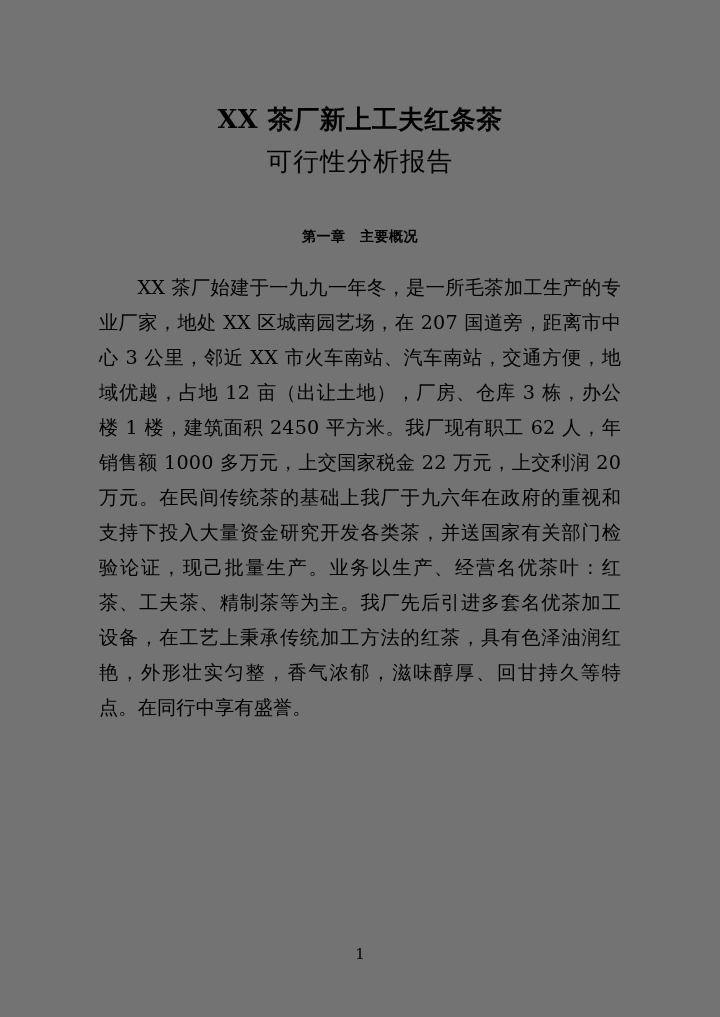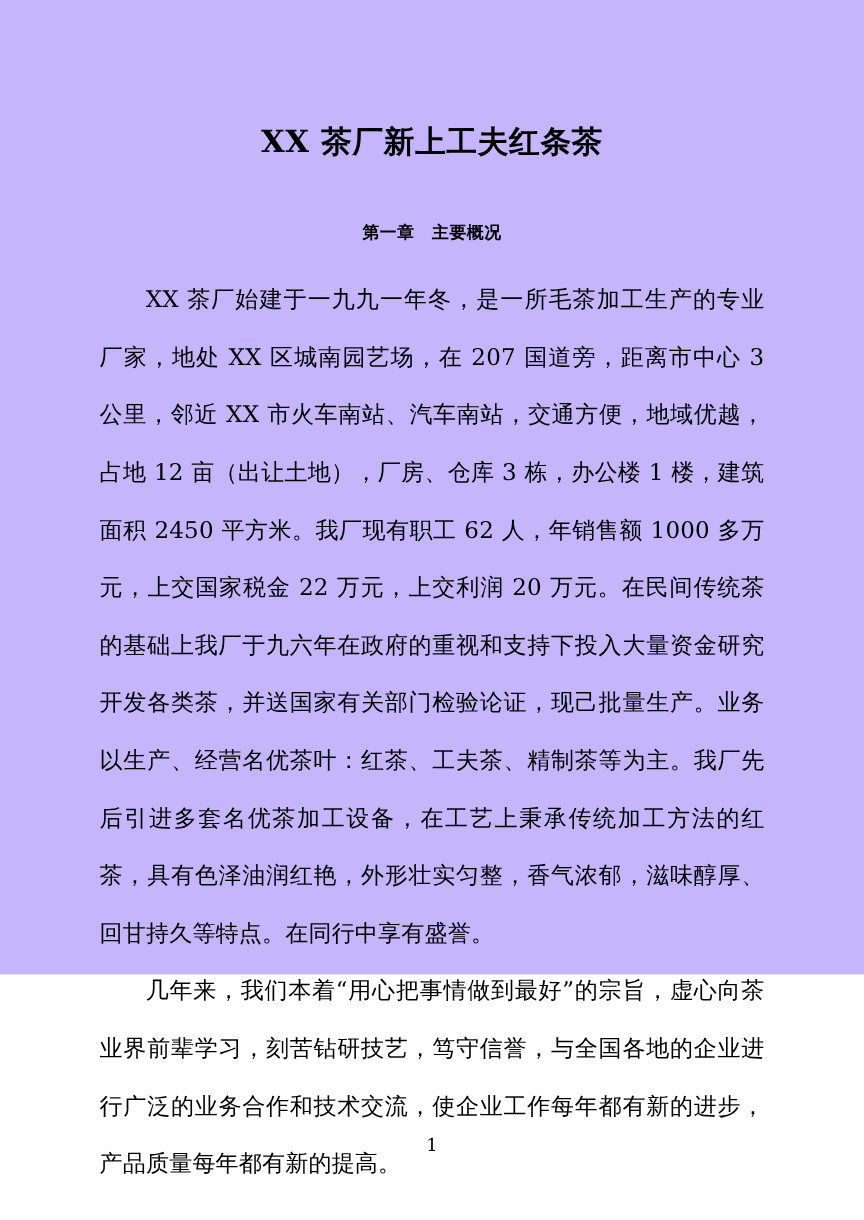--- a/index.html
+++ b/index.html
@@ -13,23 +13,23 @@
     height: 1017px;
     overflow: hidden;
     font-family: "DejaVu Serif", "Liberation Serif", serif;
     color: #000000;
     -webkit-font-smoothing: antialiased;
   }
 
   .page {
     position: relative;
     width: 720px;
-    height: 812px;
+    height: 1017px;
     box-sizing: border-box;
-    background: #c4b5fd;
+    background: #737373;
   }
 
   .content {
     position: absolute;
     left: 83px;
     top: 0;
     width: 554px;
   }
 
   
@@ -66,24 +66,24 @@
     margin-top: 36px;
   }
 
   
   .body-text {
     margin: 0;
     padding: 0;
     margin-top: 14px;
   }
   .para {
-    margin: 0;
+    margin: 16px;
     padding: 0;
     font-size: 19.2px;
-    line-height: 48px;
+    line-height: 35px;
     text-align: justify;
     text-align-last: left;
     text-justify: inter-ideograph;
     text-indent: 2em;
     letter-spacing: 0.15px;
     word-break: break-all;
   }
 
   
   .page-footer {
@@ -98,26 +98,26 @@
 </style>
 </head>
 <body>
 
 <div class="page">
 
   <div class="content">
 
     <h1 class="doc-title">
       <span class="title-line-1">XX 茶厂新上工夫红条茶</span>
+      <span class="title-line-2">可行性分析报告</span>
     </h1>
 
     <h2 class="chapter-heading">第一章　主要概况</h2>
 
     <div class="body-text">
       <p class="para">XX 茶厂始建于一九九一年冬，是一所毛茶加工生产的专业厂家，地处 XX 区城南园艺场，在 207 国道旁，距离市中心 3 公里，邻近 XX 市火车南站、汽车南站，交通方便，地域优越，占地 12 亩（出让土地），厂房、仓库 3 栋，办公楼 1 楼，建筑面积 2450 平方米。我厂现有职工 62 人，年销售额 1000 多万元，上交国家税金 22 万元，上交利润 20 万元。在民间传统茶的基础上我厂于九六年在政府的重视和支持下投入大量资金研究开发各类茶，并送国家有关部门检验论证，现己批量生产。业务以生产、经营名优茶叶：红茶、工夫茶、精制茶等为主。我厂先后引进多套名优茶加工设备，在工艺上秉承传统加工方法的红茶，具有色泽油润红艳，外形壮实匀整，香气浓郁，滋味醇厚、回甘持久等特点。在同行中享有盛誉。</p>
-      <p class="para">几年来，我们本着“用心把事情做到最好”的宗旨，虚心向茶业界前辈学习，刻苦钻研技艺，笃守信誉，与全国各地的企业进行广泛的业务合作和技术交流，使企业工作每年都有新的进步，产品质量每年都有新的提高。</p>
     </div>
 
   </div>
 
   <div class="page-footer">1</div>
 
 </div>
 
 </body></html>

